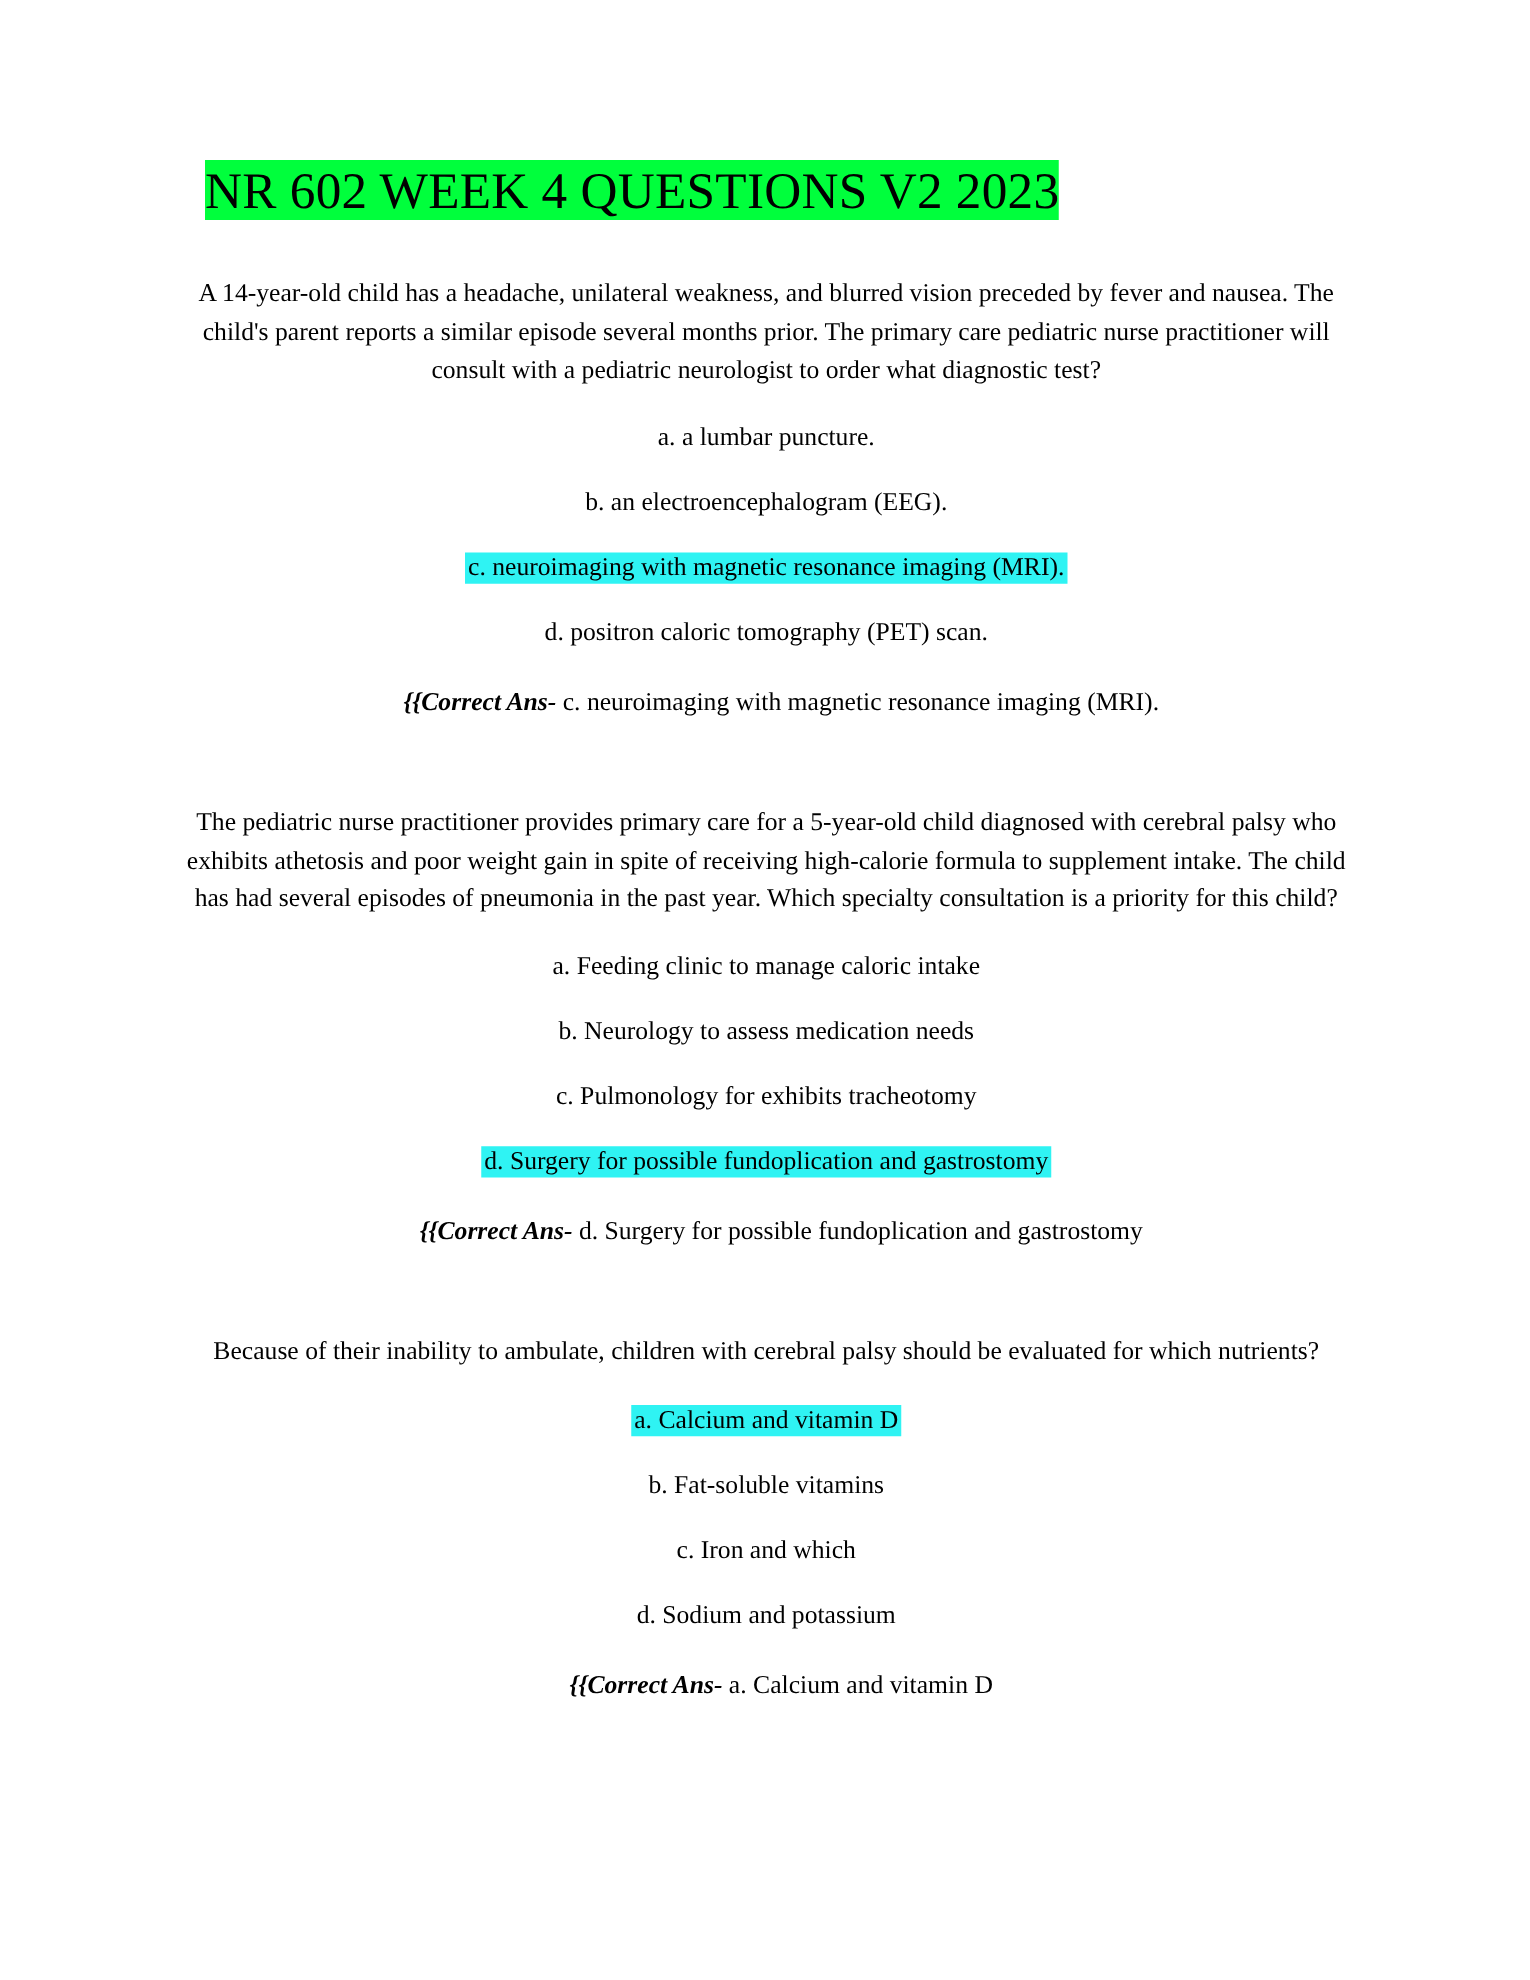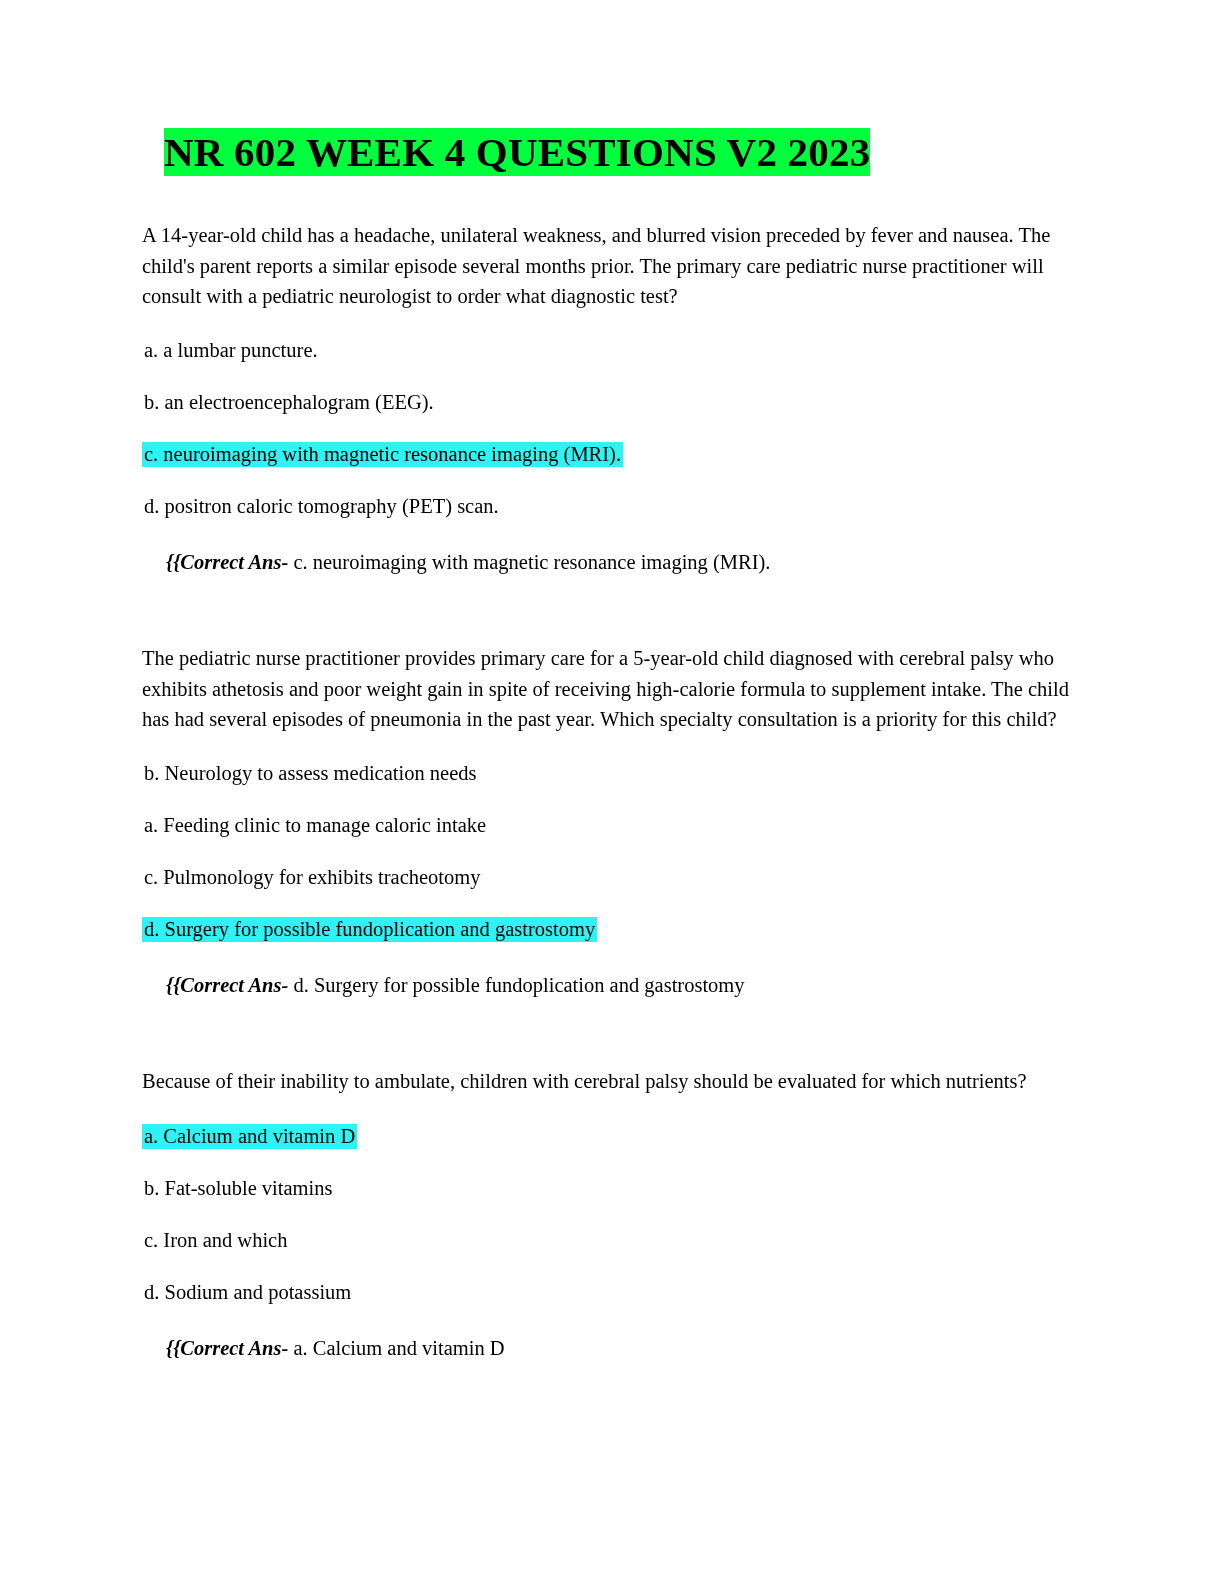--- a/index.html
+++ b/index.html
@@ -15,41 +15,41 @@
     overflow: hidden;
   }
   .page {
     box-sizing: border-box;
     width: 1224px;
     height: 1584px;
     padding: 128px 140px 0 142px;
   }
   .doc-title {
     font-size: 41px;
-    font-weight: bold;
+    font-weight: normal;
     letter-spacing: 0.2px;
     line-height: 1.18;
     margin: 0 0 26px 22px;
     display: inline-block;
   }
   .title-wrap {
     display: block;
     margin-bottom: 18px;
   }
   .hl-green {
     background: #00ff3c;
   }
   .hl-cyan {
     background: #2ff3f3;
   }
   p {
     margin: 0 0 22px 0;
     font-size: 20.5px;
     line-height: 1.47;
-    text-align: left;
+    text-align: center;
   }
   .stem {
     margin-bottom: 24px;
   }
   .choice {
     margin: 12px 0 22px 0;
   }
   .choice .mark {
     padding: 1px 2px 2px 2px;
   }
@@ -82,22 +82,22 @@
       <div class="qblock">
         <p class="stem">A 14-year-old child has a headache, unilateral weakness, and blurred vision preceded by fever and nausea. The child's parent reports a similar episode several months prior. The primary care pediatric nurse practitioner will consult with a pediatric neurologist to order what diagnostic test?</p>
         <p class="choice"><span class="mark">a. a lumbar puncture.</span></p>
         <p class="choice"><span class="mark">b. an electroencephalogram (EEG).</span></p>
         <p class="choice"><span class="mark hl-cyan">c. neuroimaging with magnetic resonance imaging (MRI).</span></p>
         <p class="choice"><span class="mark">d. positron caloric tomography (PET) scan.</span></p>
         <p class="answer"><span class="lead">{{Correct Ans-</span> <span>c. neuroimaging with magnetic resonance imaging (MRI).</span></p>
       </div>
       <div class="qblock">
         <p class="stem">The pediatric nurse practitioner provides primary care for a 5-year-old child diagnosed with cerebral palsy who exhibits athetosis and poor weight gain in spite of receiving high-calorie formula to supplement intake. The child has had several episodes of pneumonia in the past year. Which specialty consultation is a priority for this child?</p>
+        <p class="choice"><span class="mark">a. Feeding clinic to manage caloric intake</span></p>
         <p class="choice"><span class="mark">b. Neurology to assess medication needs</span></p>
-        <p class="choice"><span class="mark">a. Feeding clinic to manage caloric intake</span></p>
         <p class="choice"><span class="mark">c. Pulmonology for exhibits tracheotomy</span></p>
         <p class="choice"><span class="mark hl-cyan">d. Surgery for possible fundoplication and gastrostomy</span></p>
         <p class="answer"><span class="lead">{{Correct Ans-</span> <span>d. Surgery for possible fundoplication and gastrostomy</span></p>
       </div>
       <div class="qblock">
         <p class="stem">Because of their inability to ambulate, children with cerebral palsy should be evaluated for which nutrients?</p>
         <p class="choice"><span class="mark hl-cyan">a. Calcium and vitamin D</span></p>
         <p class="choice"><span class="mark">b. Fat-soluble vitamins</span></p>
         <p class="choice"><span class="mark">c. Iron and which</span></p>
         <p class="choice"><span class="mark">d. Sodium and potassium</span></p>

